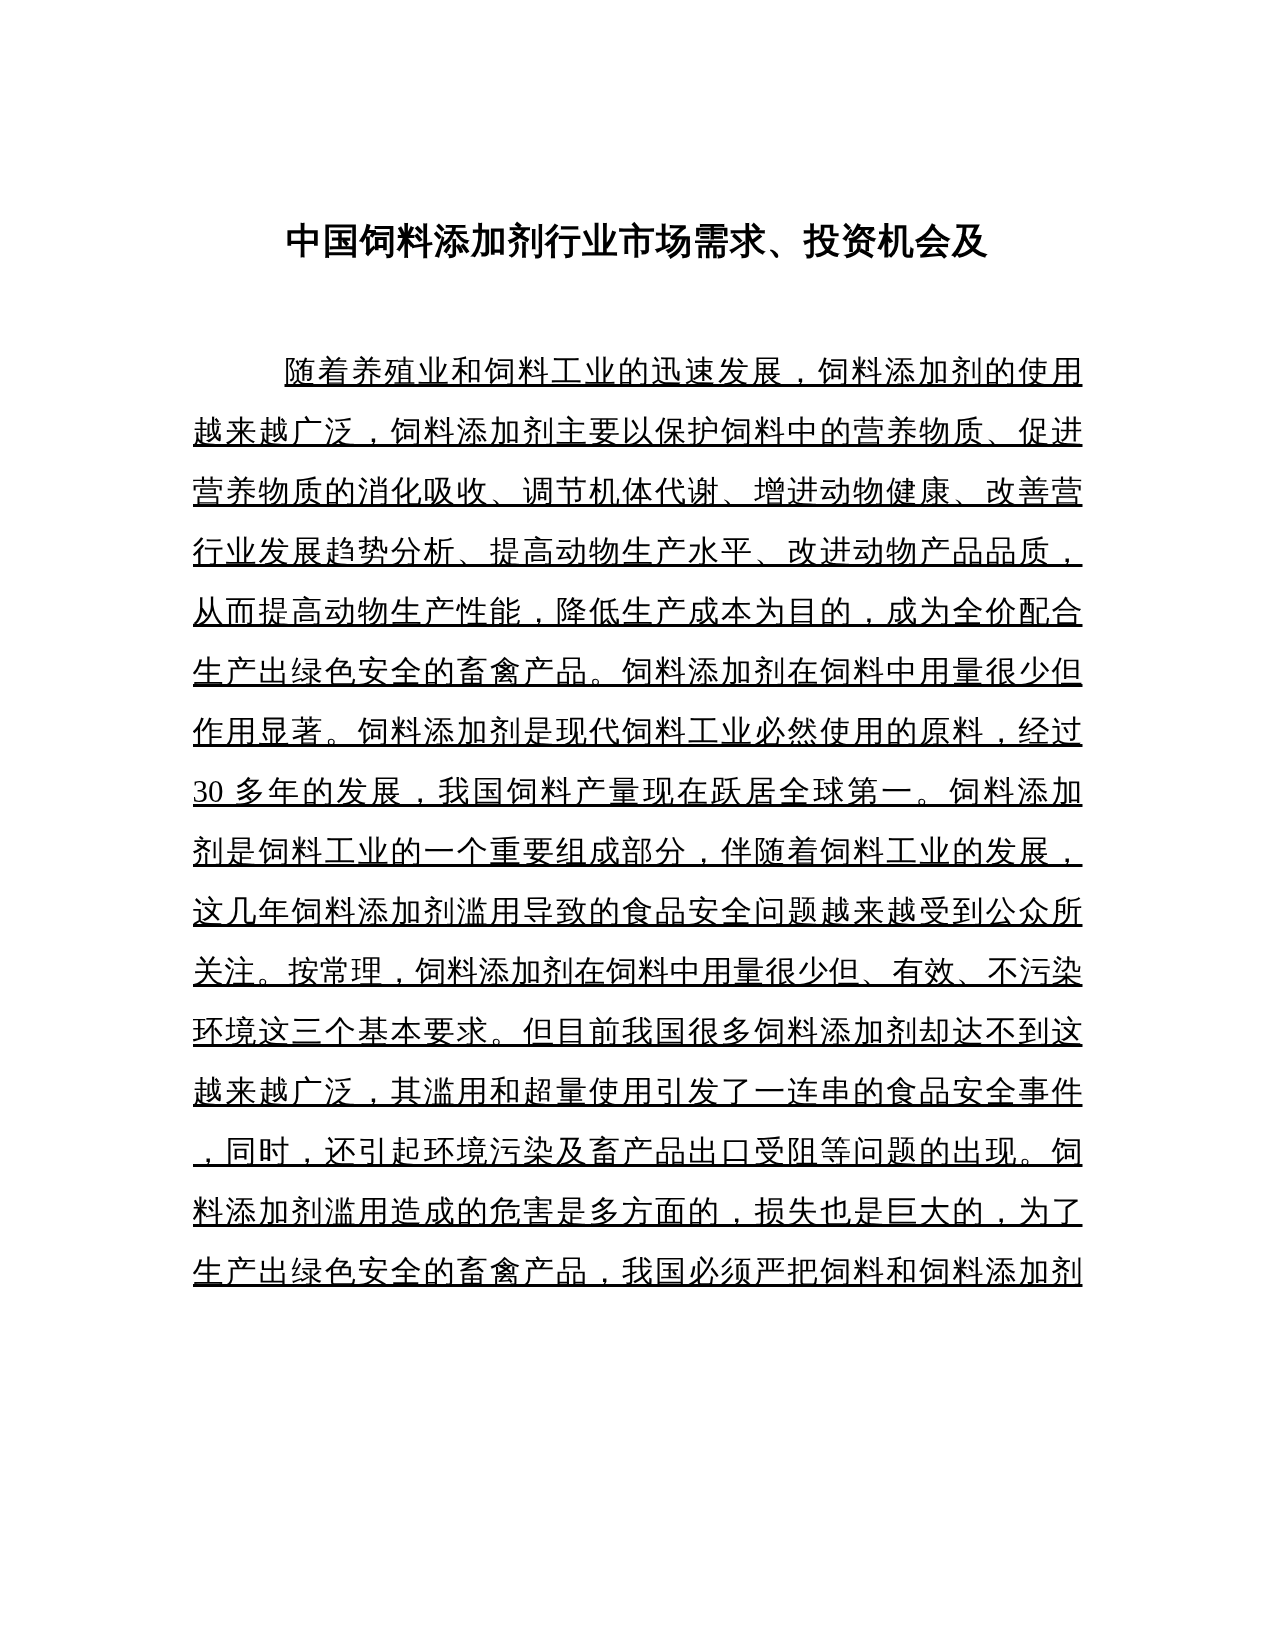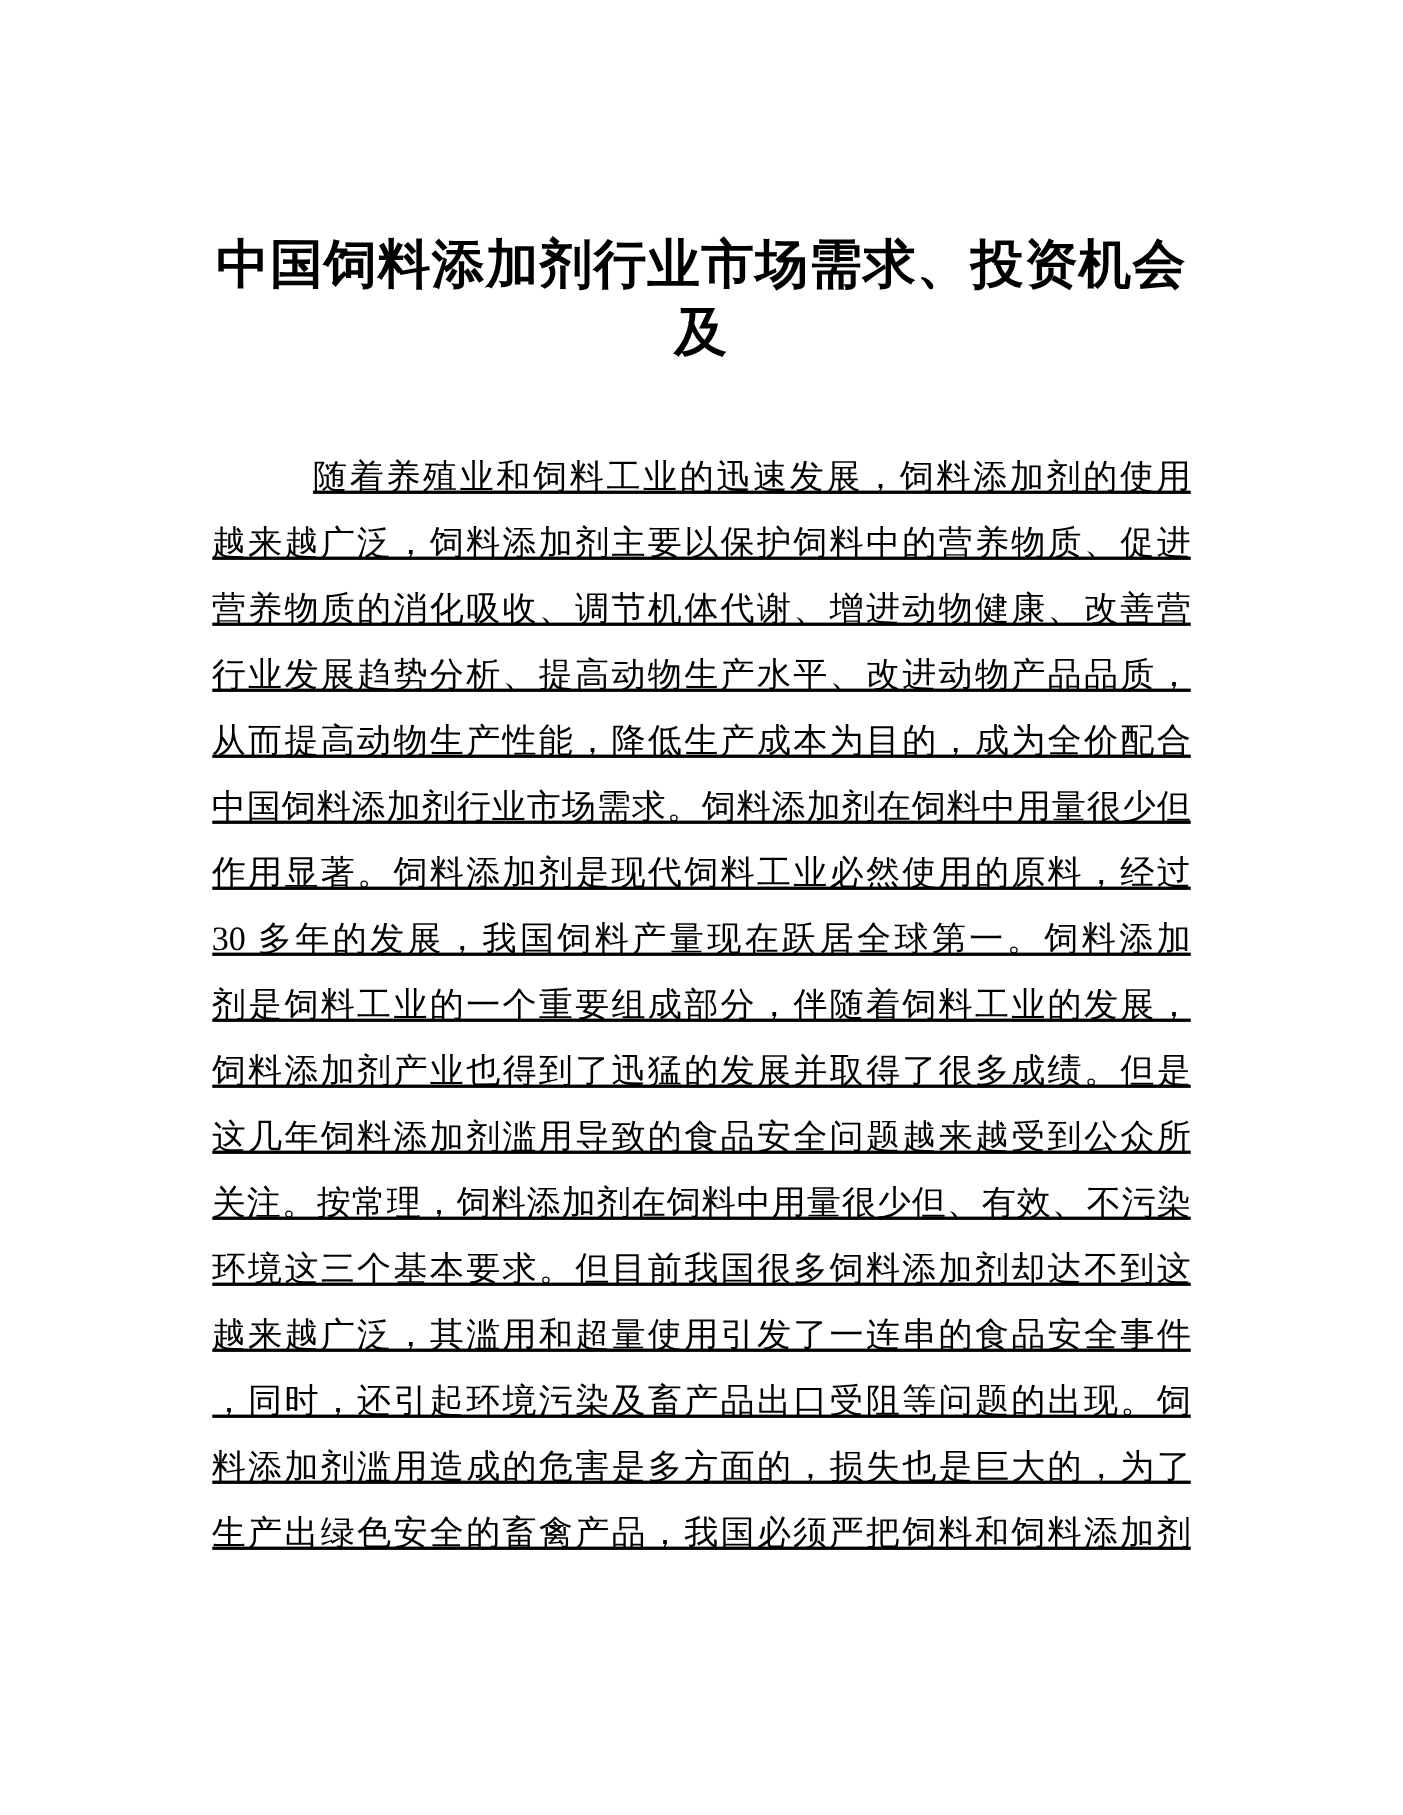--- a/index.html
+++ b/index.html
@@ -17,21 +17,21 @@
   }
   .content {
     width: 890px;
     margin: 0 auto;
   }
   .doc-title {
     margin: 0;
     padding-top: 210px;
     font-family: "Liberation Sans", "DejaVu Sans", sans-serif;
     font-weight: 700;
-    font-size: 48px;
+    font-size: 36px;
     line-height: 62px;
     text-align: center;
     letter-spacing: 1px;
     color: #000000;
   }
   .title-line {
     display: block;
   }
   .doc-body {
     margin-top: 70px;
@@ -59,25 +59,24 @@
   <div class="content">
     <h1 class="doc-title">
       <span class="title-line">中国饲料添加剂行业市场需求、投资机会及</span>
     </h1>
     <div class="doc-body" id="doc-body">
         <div class="body-line first">随着养殖业和饲料工业的迅速发展，饲料添加剂的使用</div>
         <div class="body-line">越来越广泛，饲料添加剂主要以保护饲料中的营养物质、促进</div>
         <div class="body-line">营养物质的消化吸收、调节机体代谢、增进动物健康、改善营</div>
         <div class="body-line">行业发展趋势分析、提高动物生产水平、改进动物产品品质，</div>
         <div class="body-line">从而提高动物生产性能，降低生产成本为目的，成为全价配合</div>
-        <div class="body-line">中国饲料添加剂行业市场需求。饲料添加剂在饲料中用量很少但</div>
+        <div class="body-line">生产出绿色安全的畜禽产品。饲料添加剂在饲料中用量很少但</div>
         <div class="body-line">作用显著。饲料添加剂是现代饲料工业必然使用的原料，经过</div>
         <div class="body-line">30 多年的发展，我国饲料产量现在跃居全球第一。饲料添加</div>
         <div class="body-line">剂是饲料工业的一个重要组成部分，伴随着饲料工业的发展，</div>
-        <div class="body-line">饲料添加剂产业也得到了迅猛的发展并取得了很多成绩。但是</div>
         <div class="body-line">这几年饲料添加剂滥用导致的食品安全问题越来越受到公众所</div>
         <div class="body-line">关注。按常理，饲料添加剂在饲料中用量很少但、有效、不污染</div>
         <div class="body-line">环境这三个基本要求。但目前我国很多饲料添加剂却达不到这</div>
         <div class="body-line">越来越广泛，其滥用和超量使用引发了一连串的食品安全事件</div>
         <div class="body-line">，同时，还引起环境污染及畜产品出口受阻等问题的出现。饲</div>
         <div class="body-line">料添加剂滥用造成的危害是多方面的，损失也是巨大的，为了</div>
         <div class="body-line">生产出绿色安全的畜禽产品，我国必须严把饲料和饲料添加剂</div>
       </div>
   </div>
 </div>

